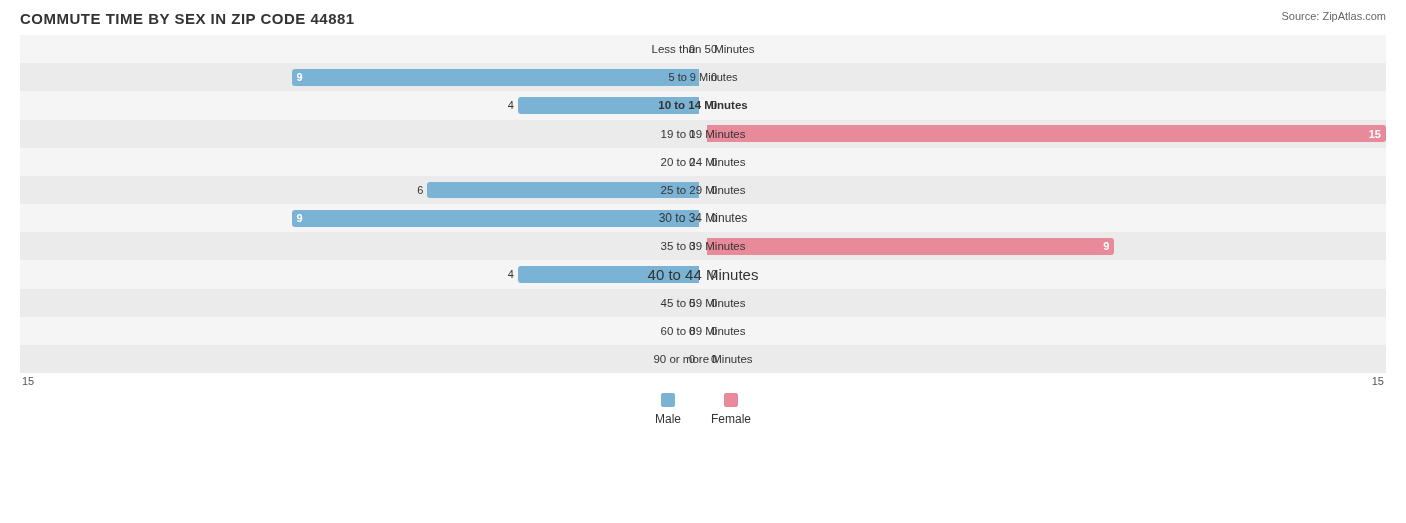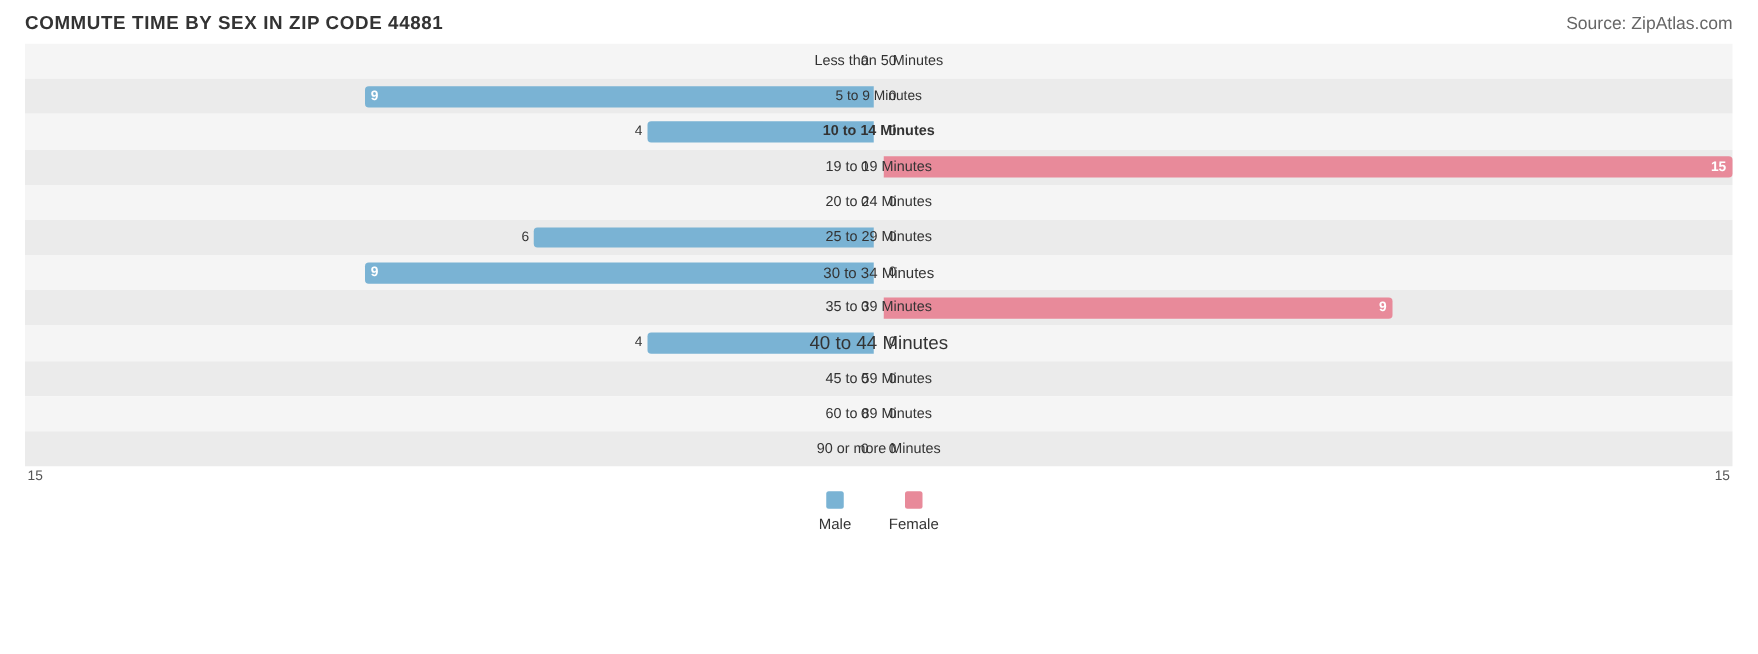--- a/index.html
+++ b/index.html
@@ -21,21 +21,21 @@
       font-weight: bold;
       color: #333;
       text-transform: uppercase;
       letter-spacing: 0.5px;
       margin-bottom: 8px;
     }
     .source-text {
       position: absolute;
       top: 10px;
       right: 20px;
-      font-size: 14px;
+      font-size: 11px;
       color: #666;
       padding-left: 28px;
     }
     .bars-area {
       width: 100%;
       height: calc(100% - 60px);
       display: flex;
       flex-direction: column;
       gap: 0px;
     }

